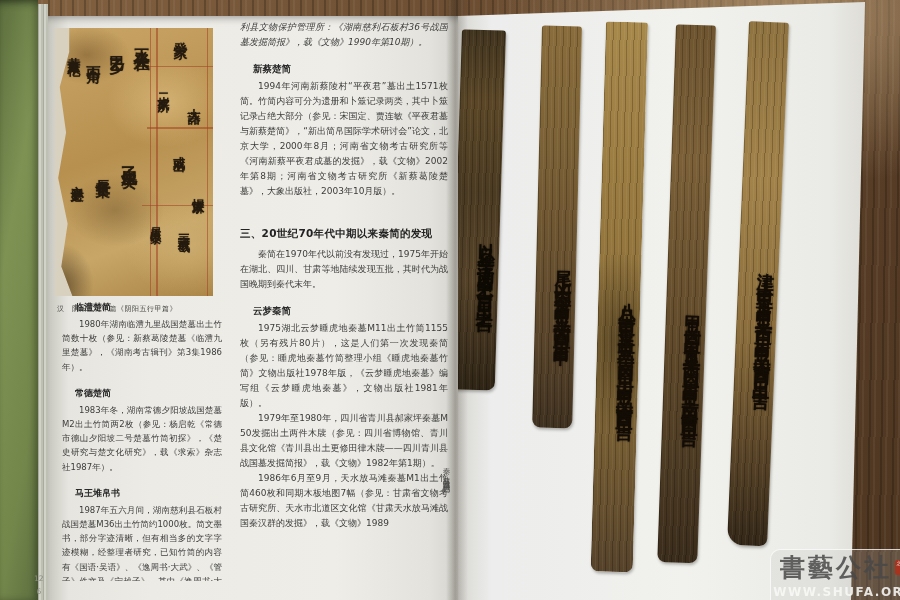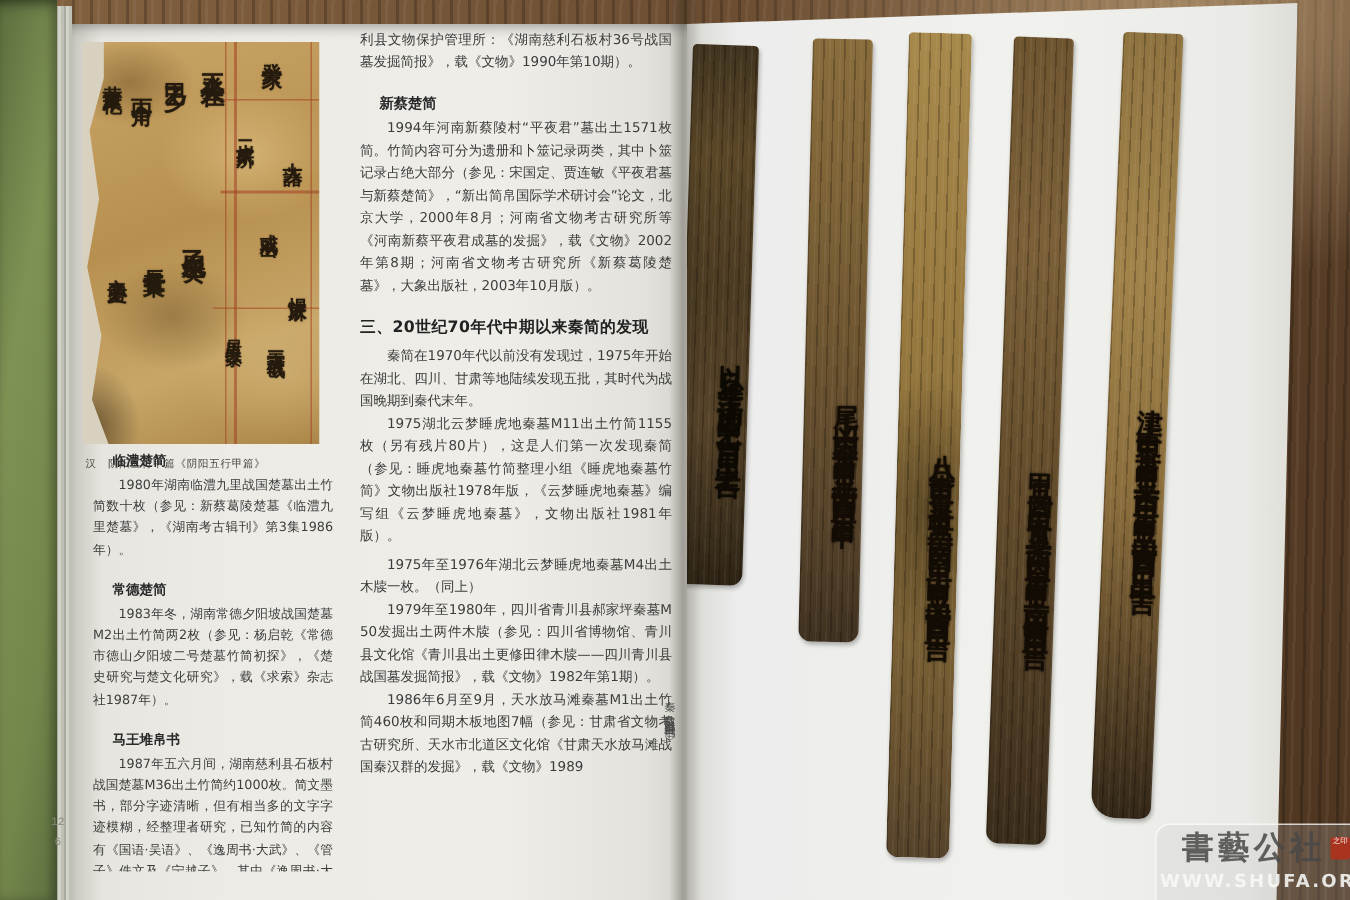--- a/index.html
+++ b/index.html
@@ -47,23 +47,23 @@
   
   .tcol{position:absolute;color:#3c3c3c;}
   .col1{left:14px;top:283px;width:160px;height:282px;overflow:hidden;}
   .col2{left:192px;top:4px;width:208px;height:576px;overflow:hidden;}
   .heading{font-weight:bold;color:#2a2a2a;margin:13px 0 3px 13px;}
   .col1 .heading{font-size:9px;}
   .col2 .heading{font-size:9.5px;}
   .para{margin:0;text-align:justify;text-indent:2em;word-break:break-all;}
   .col1 .para{font-size:8.5px;line-height:14.2px;}
   .col2 .para{font-size:9px;line-height:15px;}
-  .para.noindent{text-indent:0;}
-  .sec-title{font-size:10.5px;font-weight:bold;color:#222;margin:12px 0 6px 0;letter-spacing:.3px;}
-  .pagenums{position:absolute;left:34px;top:543px;font-size:7.5px;line-height:13px;color:#8a8a80;z-index:5;text-align:center;font-family:Liberation Mono, monospace;}
+  .para.noindent{text-indent:0;font-style:italic;}
+  .sec-title{font-size:10.5px;font-weight:bold;color:#222;margin:28px 0 6px 0;letter-spacing:.3px;}
+  .pagenums{position:absolute;left:34px;top:572px;font-size:7.5px;line-height:13px;color:#8a8a80;z-index:5;text-align:center;}
   
   .slip{position:absolute;overflow:hidden;transform-origin:top center;
     border-radius:3px 3px 8px 8px;
     box-shadow:1px 2px 3px rgba(0,0,0,.28);}
   .slip .grain{position:absolute;inset:0;
     background:repeating-linear-gradient(90deg, rgba(0,0,0,.22) 0 1px, rgba(0,0,0,0) 1px 4px, rgba(255,255,255,.05) 4px 5px, rgba(0,0,0,0) 5px 7px);}
   .slip .glyphs{position:absolute;left:0;right:0;text-align:center;
     writing-mode:vertical-rl;text-orientation:upright;margin:0 auto;
     font-weight:bold;font-size:17px;letter-spacing:6px;color:#120c05;
     text-shadow:0 0 1.5px rgba(10,6,2,.9);height:100%;}
@@ -87,21 +87,21 @@
   
   .margin-caption{position:absolute;left:441px;top:462px;height:118px;z-index:6;
     writing-mode:vertical-rl;text-orientation:upright;font-size:7.5px;letter-spacing:1px;color:#4a4a48;}
   
   .wm{position:absolute;left:770px;top:549px;width:146px;height:60px;z-index:9;
     border:1.5px solid rgba(255,255,255,.75);border-radius:10px;
     background:rgba(190,190,190,.22);
     display:flex;flex-direction:column;align-items:center;justify-content:flex-start;}
   .wm-row{display:flex;align-items:center;gap:3px;margin-top:1px;}
   .wm-brand{font-family:Liberation Mono, monospace;font-weight:bold;
-    font-size:21px;color:rgba(72,72,72,.85);letter-spacing:3px;}
+    font-size:25px;color:rgba(72,72,72,.85);letter-spacing:3px;}
   .wm-seal{width:13px;height:15px;background:#a8331f;border-radius:2px;display:inline-block;
     color:rgba(255,255,255,.92);font-size:5px;line-height:7px;text-align:center;overflow:hidden;}
   .wm-url{font-size:12px;font-weight:bold;letter-spacing:1.5px;color:rgba(248,248,246,.88);margin-top:1px;}
 </style>
 </head>
 <body>
 
 <div id="stage">
   <div class="wood"></div>
   <div class="wood-light"></div>
@@ -144,22 +144,22 @@
       <div class="heading">马王堆帛书</div>
       <p class="para">1987年五六月间，湖南慈利县石板村战国楚墓M36出土竹简约1000枚。简文墨书，部分字迹清晰，但有相当多的文字字迹模糊，经整理者研究，已知竹简的内容有《国语·吴语》、《逸周书·大武》、《管子》佚文及《宁越子》，其中《逸周书·大武》有两种写本。（参见：湖南省文物考古研究所、慈</p>
     </div>
 
     <div class="tcol col2">
       <p class="para noindent">利县文物保护管理所：《湖南慈利石板村36号战国墓发掘简报》，载《文物》1990年第10期）。</p>
       <div class="heading">新蔡楚简</div>
       <p class="para">1994年河南新蔡陵村“平夜君”墓出土1571枚简。竹简内容可分为遗册和卜筮记录两类，其中卜筮记录占绝大部分（参见：宋国定、贾连敏《平夜君墓与新蔡楚简》，“新出简帛国际学术研讨会”论文，北京大学，2000年8月；河南省文物考古研究所等《河南新蔡平夜君成墓的发掘》，载《文物》2002年第8期；河南省文物考古研究所《新蔡葛陵楚墓》，大象出版社，2003年10月版）。</p>
       <div class="sec-title">三、20世纪70年代中期以来秦简的发现</div>
       <p class="para">秦简在1970年代以前没有发现过，1975年开始在湖北、四川、甘肃等地陆续发现五批，其时代为战国晚期到秦代末年。</p>
+      <div class="heading">云梦秦简</div>
       <p class="para">1975湖北云梦睡虎地秦墓M11出土竹简1155枚（另有残片80片），这是人们第一次发现秦简（参见：睡虎地秦墓竹简整理小组《睡虎地秦墓竹简》文物出版社1978年版，《云梦睡虎地秦墓》编写组《云梦睡虎地秦墓》，文物出版社1981年版）。</p>
-      <p class="para" style="margin-top:4px;">1975年至1976年湖北云梦睡虎地秦墓M4出土木牍一枚。（同上）</p>
       <p class="para">1979年至1980年，四川省青川县郝家坪秦墓M50发掘出土两件木牍（参见：四川省博物馆、青川县文化馆《青川县出土更修田律木牍——四川青川县战国墓发掘简报》，载《文物》1982年第1期）。</p>
       <p class="para">1986年6月至9月，天水放马滩秦墓M1出土竹简460枚和同期木板地图7幅（参见：甘肃省文物考古研究所、天水市北道区文化馆《甘肃天水放马滩战国秦汉群的发掘》，载《文物》1989</p>
     </div>
   </div>
 
   <div class="pagenums">
     <div>12</div>
     <div>6</div>
   </div>
 

